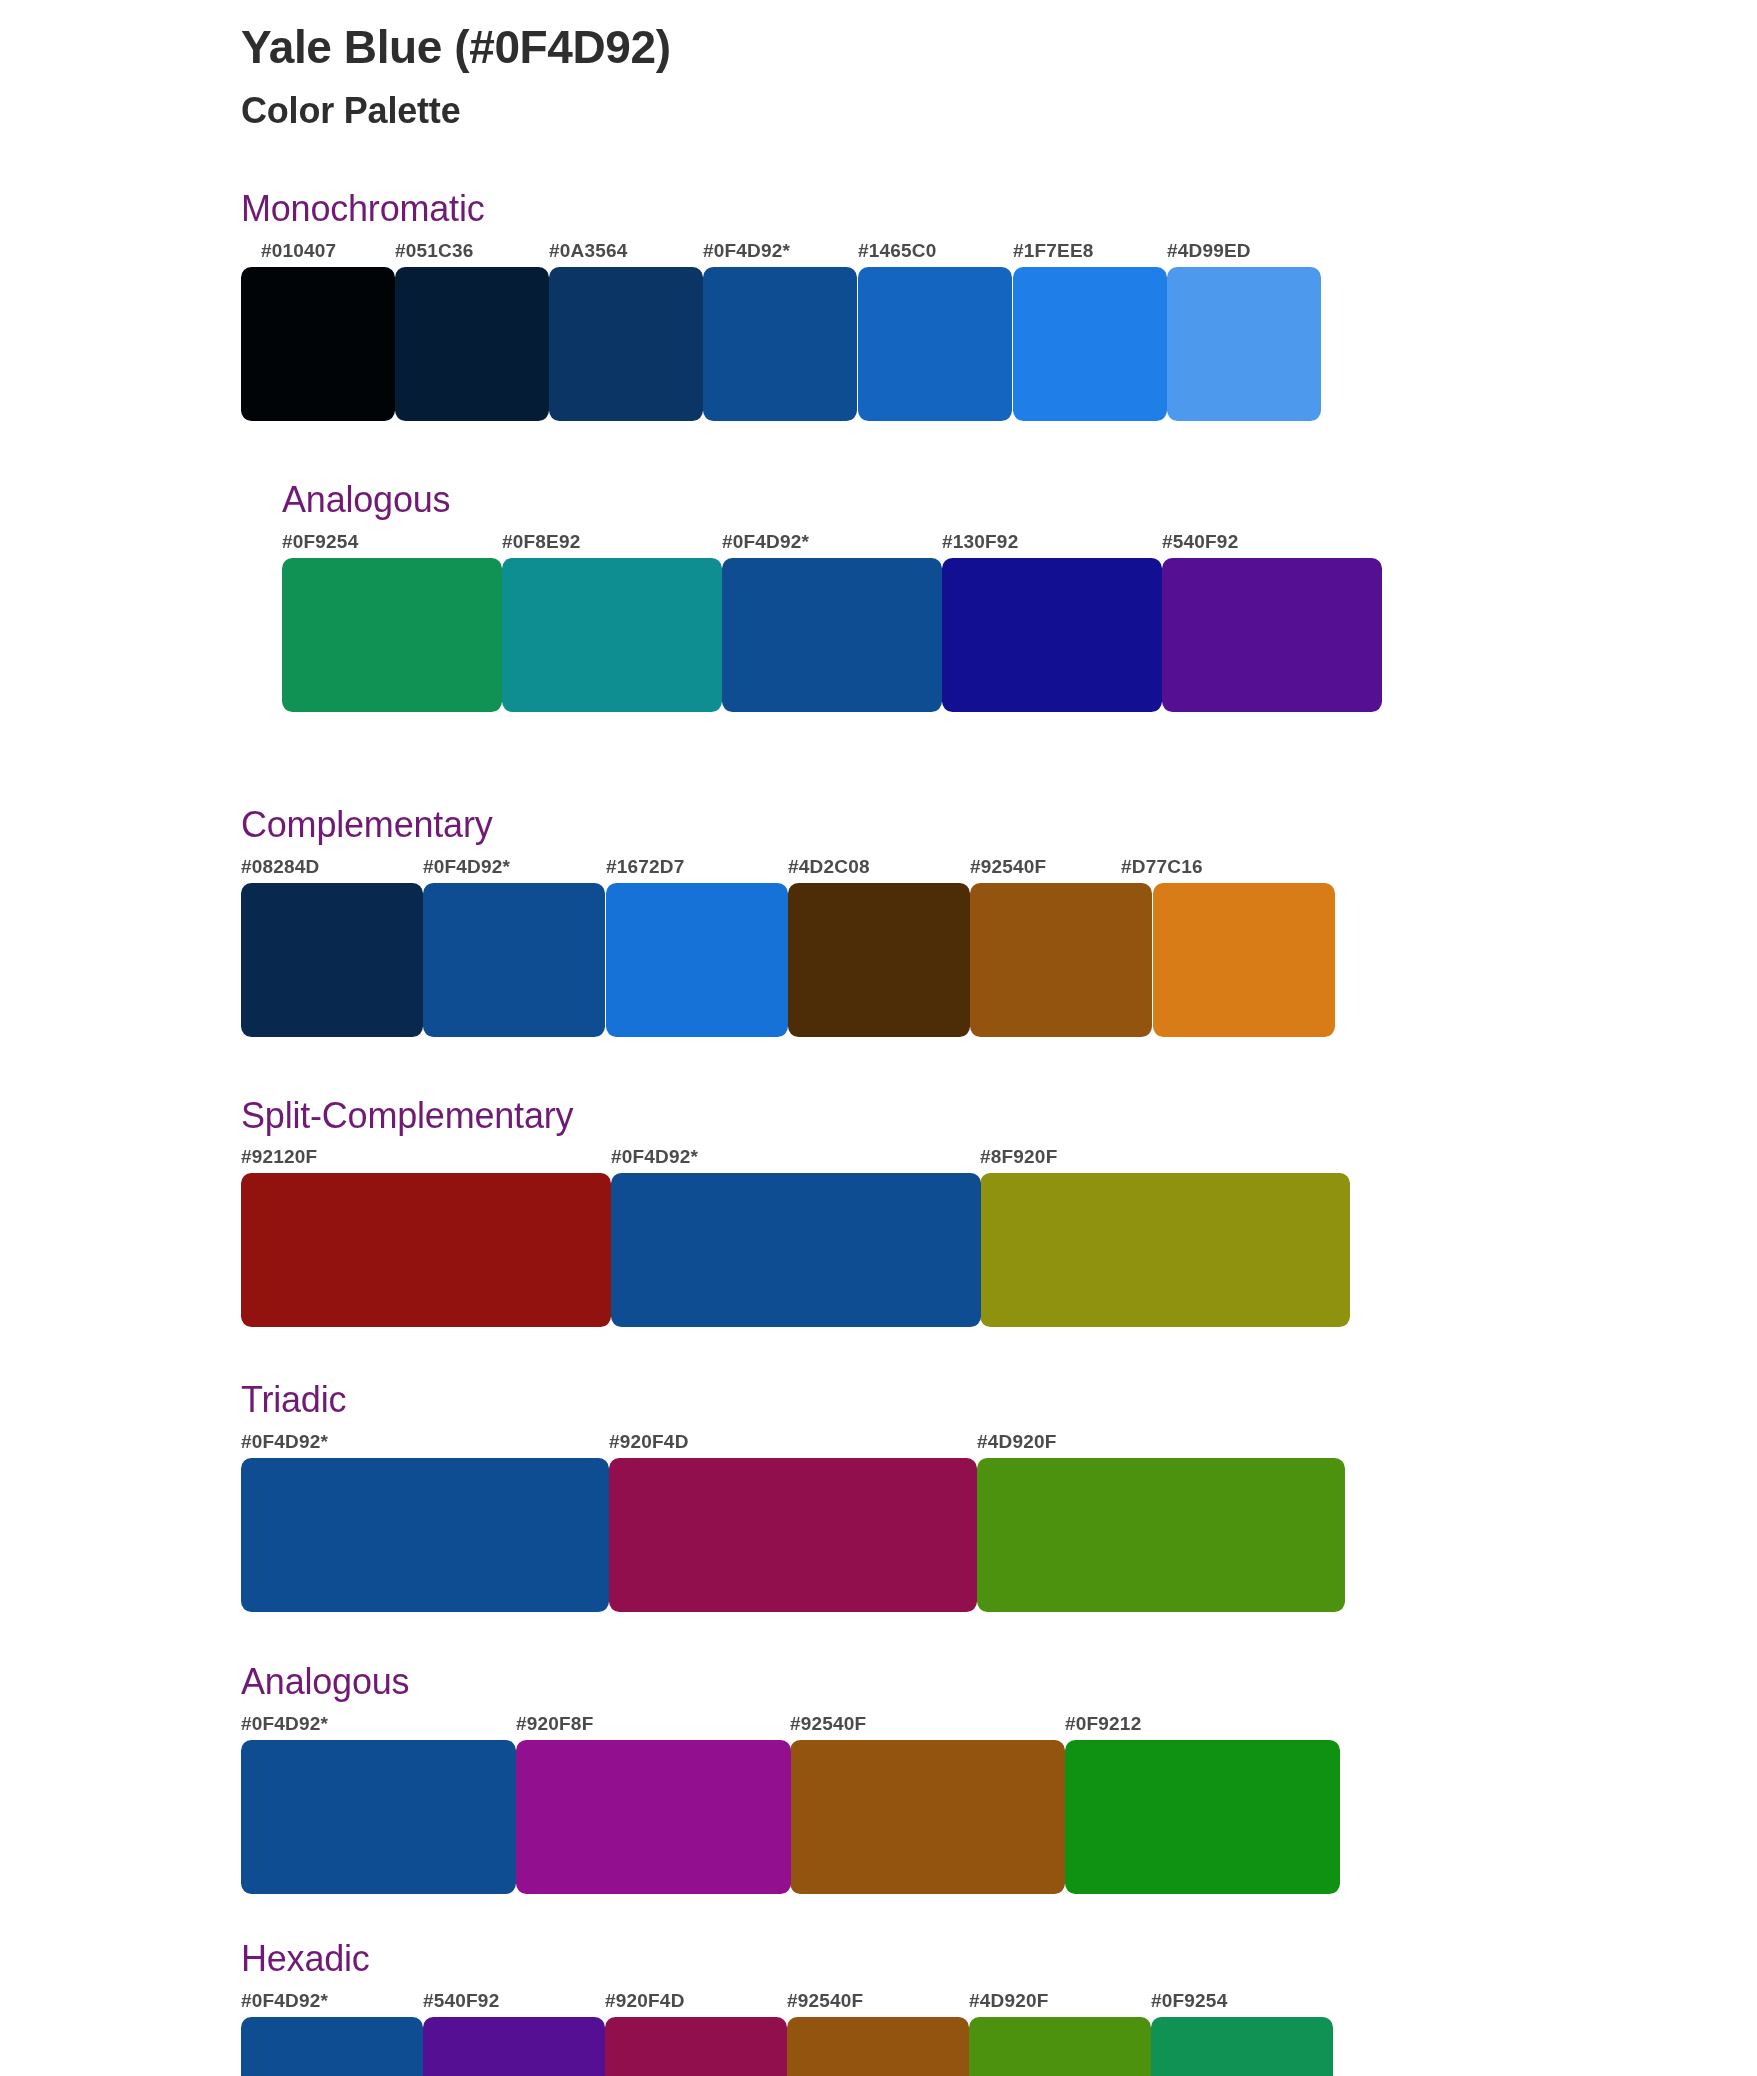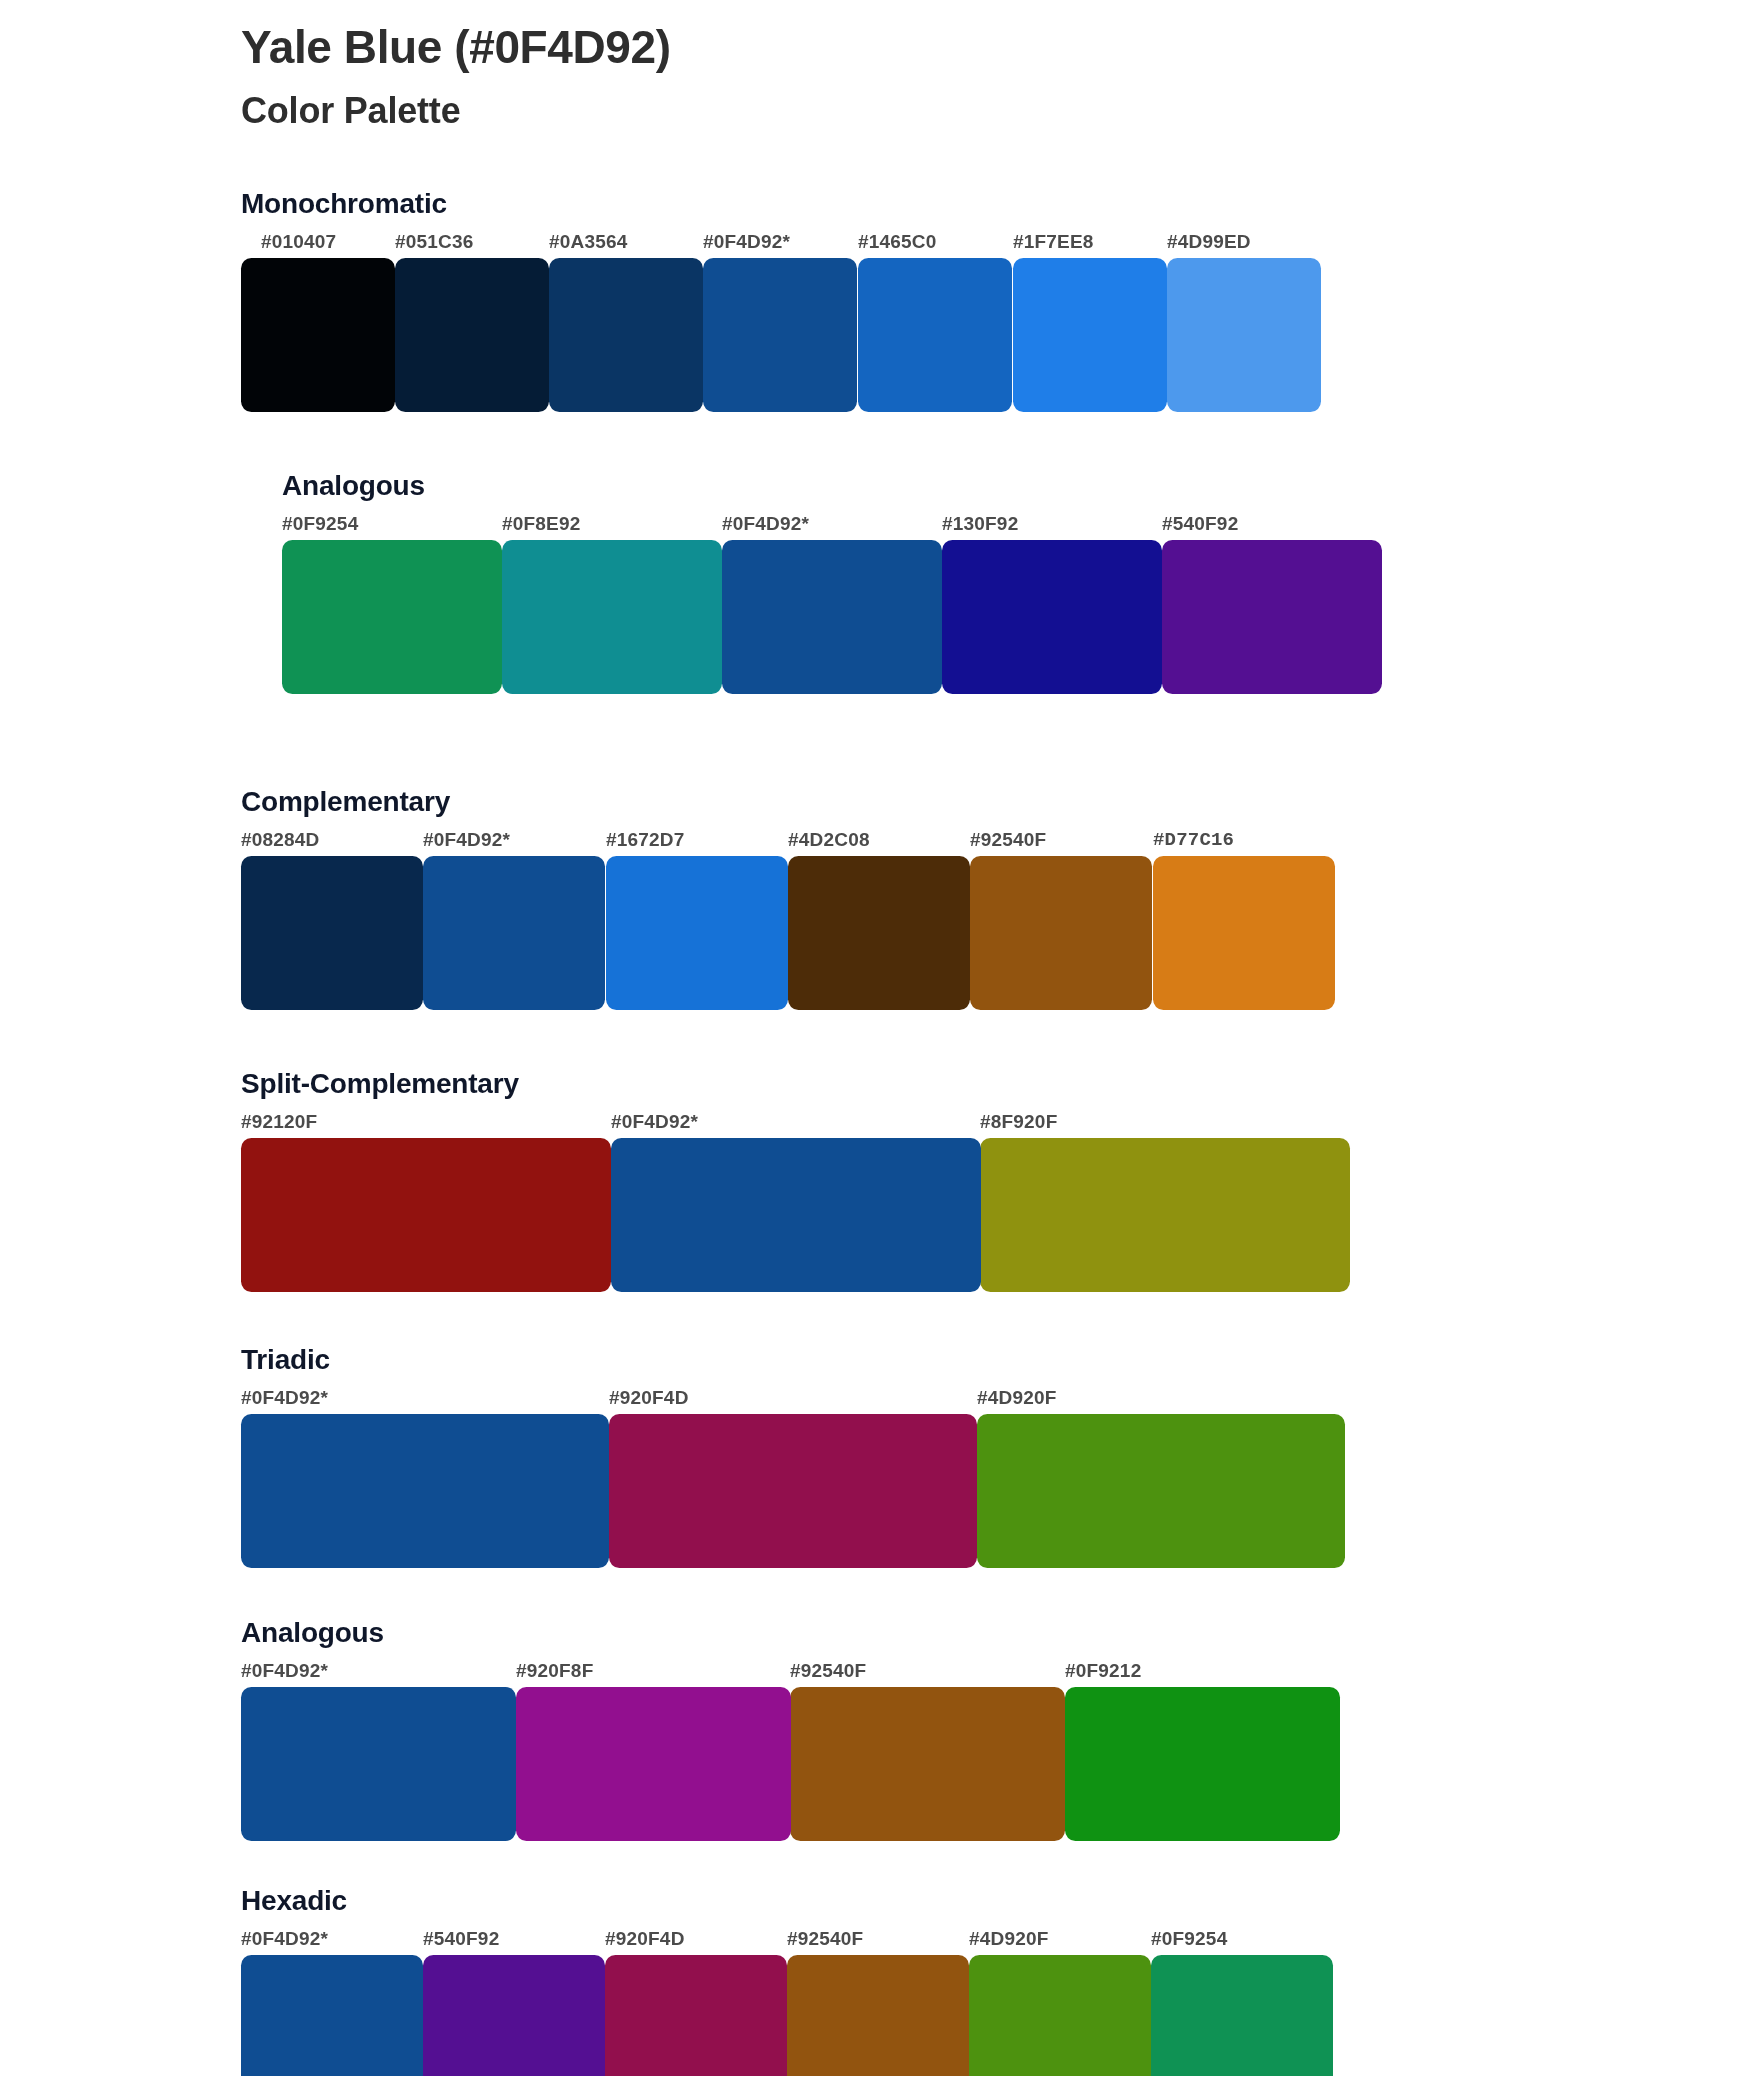--- a/index.html
+++ b/index.html
@@ -52,23 +52,23 @@
     line-height: 1.15;
     margin: 0;
     padding-top: 16px;
   }
 
   
   .section {
     margin-top: 54px;
   }
   .section-title {
-    font-size: 28px;
-    font-weight: bold;
-    color: #0f172a;
+    font-size: 36px;
+    font-weight: normal;
+    color: #701a75;
     letter-spacing: -0.2px;
     line-height: 1.1;
     margin: 0 0 0 0;
     padding: 0;
   }
 
   .swatch-labels {
     position: relative;
     height: 27px;
     margin-top: 11.2px;
@@ -167,21 +167,21 @@
           </div>
         </div>
         <div class="section comp">
           <div class="section-title">Complementary</div>
           <div class="swatch-labels">
             <div class="swatch-label" style="left: 0px;">#08284D</div>
             <div class="swatch-label" style="left: 182px;">#0F4D92*</div>
             <div class="swatch-label" style="left: 365px;">#1672D7</div>
             <div class="swatch-label" style="left: 547px;">#4D2C08</div>
             <div class="swatch-label" style="left: 729px;">#92540F</div>
-            <div class="swatch-label" style="left: 912px; font-family: Liberation Mono, monospace;">#D77C16</div>
+            <div class="swatch-label" style="left: 880px;">#D77C16</div>
           </div>
           <div class="swatch-row">
             <div class="swatch" title="#08284D" style="left: 0px; width: 182px; background: rgb(8, 40, 77); z-index: 6;"></div>
             <div class="swatch" title="#0F4D92*" style="left: 182px; width: 182px; background: rgb(15, 77, 146); z-index: 5;"></div>
             <div class="swatch" title="#1672D7" style="left: 365px; width: 182px; background: rgb(22, 114, 215); z-index: 4;"></div>
             <div class="swatch" title="#4D2C08" style="left: 547px; width: 182px; background: rgb(77, 44, 8); z-index: 3;"></div>
             <div class="swatch" title="#92540F" style="left: 729px; width: 182px; background: rgb(146, 84, 15); z-index: 2;"></div>
             <div class="swatch" title="#D77C16" style="left: 912px; width: 182px; background: rgb(215, 124, 22); z-index: 1;"></div>
           </div>
         </div>

